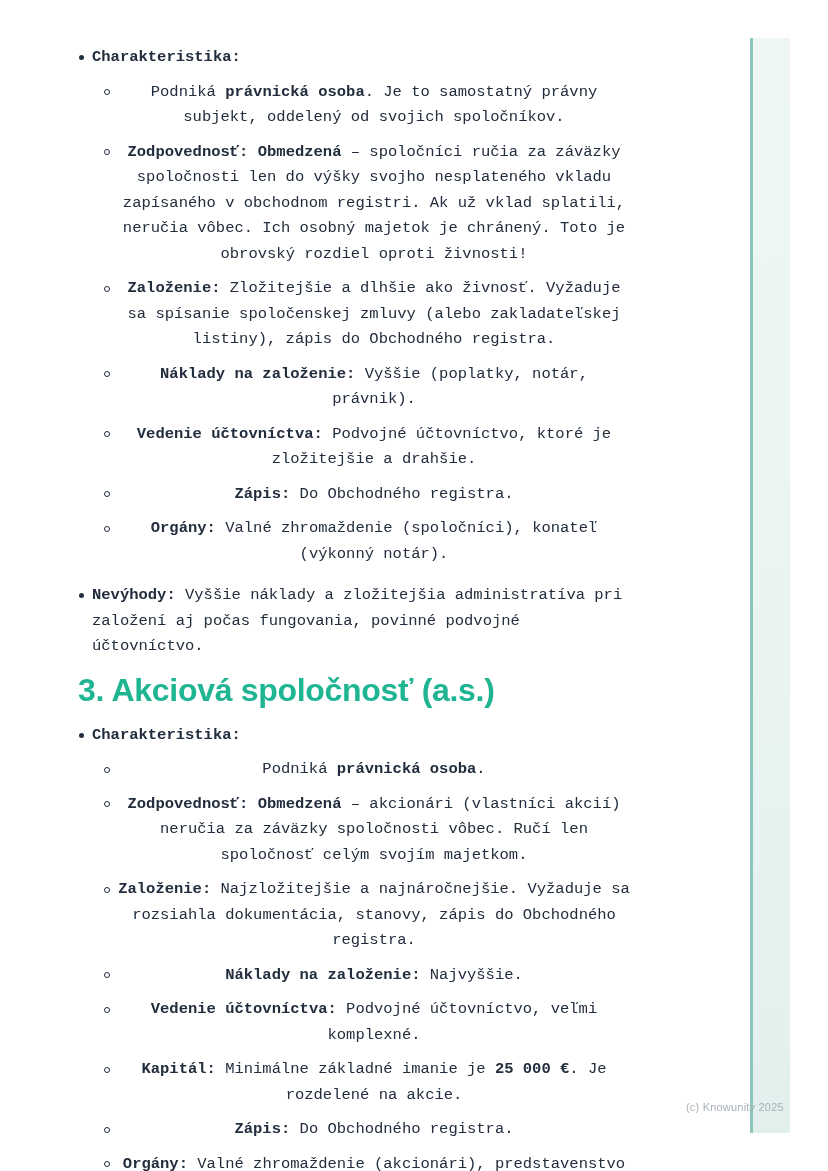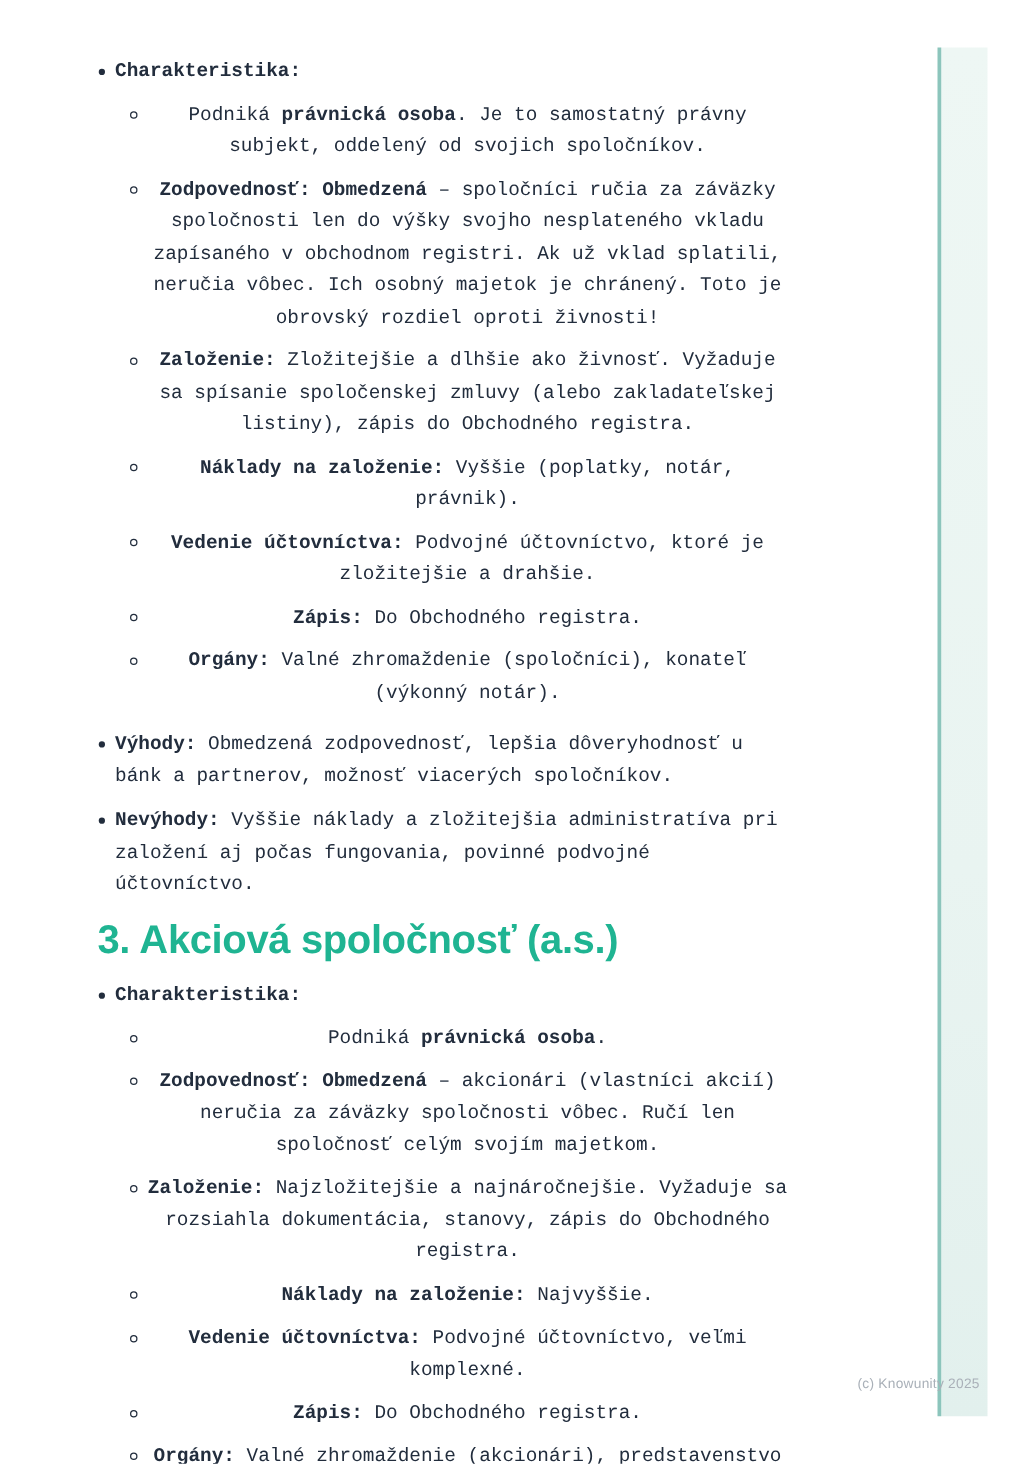--- a/index.html
+++ b/index.html
@@ -112,24 +112,20 @@
             <div class="itext"><strong>Zápis:</strong><span> Do Obchodného registra.</span></div>
           </li>
           <li>
             <span class="marker ring"></span>
             <div class="itext"><strong>Orgány:</strong><span> Valné zhromaždenie (spoločníci), konateľ (výkonný notár).</span></div>
           </li>
         </ul>
       </li>
       <li>
         <span class="marker dot"></span>
-        <div class="itext"><strong>Výhody:</strong><span> Obmedzená zodpovednosť, lepšia dôveryhodnosť u bánk a partnerov, možnosť viacerých spoločníkov.</span></div>
-      </li>
-      <li>
-        <span class="marker dot"></span>
         <div class="itext"><strong>Nevýhody:</strong><span> Vyššie náklady a zložitejšia administratíva pri založení aj počas fungovania, povinné podvojné účtovníctvo.</span></div>
       </li>
     </ul>
     <h2>3. Akciová spoločnosť (a.s.)</h2>
     <ul class="l1">
       <li class="haskids">
         <span class="marker dot"></span>
         <div class="itext"><strong>Charakteristika:</strong></div>
         <ul class="l2">
           <li>
@@ -147,20 +143,24 @@
           <li>
             <span class="marker ring"></span>
             <div class="itext"><strong>Náklady na založenie:</strong><span> Najvyššie.</span></div>
           </li>
           <li>
             <span class="marker ring"></span>
             <div class="itext"><strong>Vedenie účtovníctva:</strong><span> Podvojné účtovníctvo, veľmi komplexné.</span></div>
           </li>
           <li>
             <span class="marker ring"></span>
+            <div class="itext"><strong>Kapitál:</strong><span> Minimálne základné imanie je </span><strong>25&nbsp;000&nbsp;€</strong><span>. Je rozdelené na akcie.</span></div>
+          </li>
+          <li>
+            <span class="marker ring"></span>
             <div class="itext"><strong>Zápis:</strong><span> Do Obchodného registra.</span></div>
           </li>
           <li>
             <span class="marker ring"></span>
             <div class="itext"><strong>Orgány:</strong><span> Valné zhromaždenie (akcionári), predstavenstvo (výkonný orgán), dozorná rada (kontrolný orgán).</span></div>
           </li>
         </ul>
       </li>
     </ul>
   </main>

